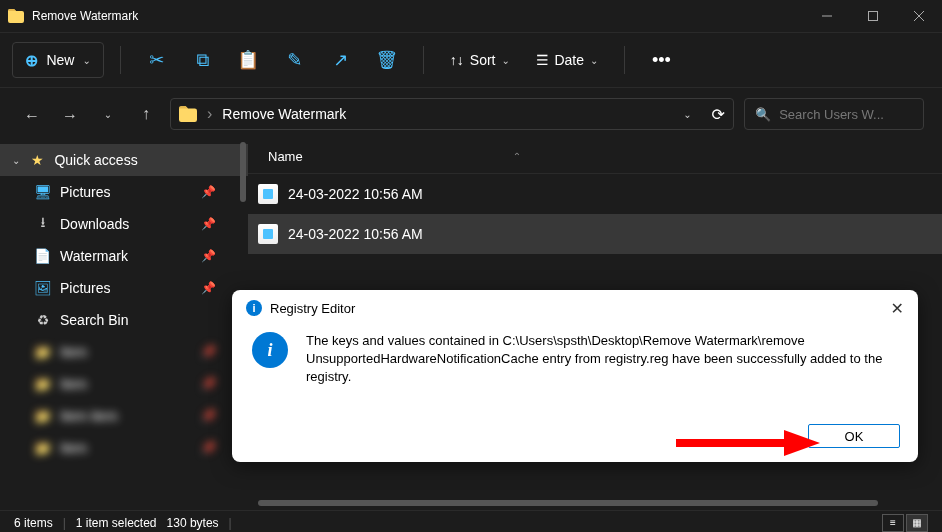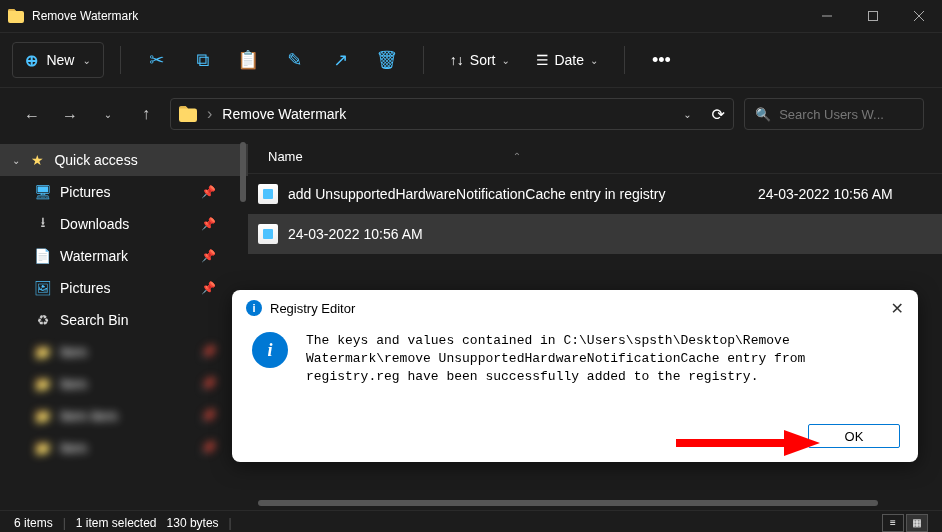--- a/index.html
+++ b/index.html
@@ -63,21 +63,21 @@
 .statusbar .view-toggles { margin-left: auto; display:flex; gap:2px;}
 .statusbar .vt { width:22px; height:18px; border:1px solid #555; display:flex; align-items:center; justify-content:center; font-size:10px; }
 
 
 .dialog { position: absolute; left: 232px; top: 290px; width: 686px; height: 172px; background: #fff; border-radius: 8px; box-shadow: 0 4px 20px rgba(0,0,0,0.5); color: #000; }
 .dialog-title { height: 36px; display: flex; align-items: center; padding: 0 14px; font-size: 13px; }
 .dialog-title .info-small { width: 16px; height: 16px; border-radius: 50%; background: #0078d4; color: #fff; display: flex; align-items: center; justify-content: center; font-size: 11px; font-weight: bold; margin-right: 8px; }
 .dialog-close { margin-left: auto; font-size: 16px; color: #333; }
 .dialog-body { display: flex; padding: 6px 20px; gap: 18px; }
 .dialog-body .info-large { width: 36px; height: 36px; min-width: 36px; border-radius: 50%; background: #0078d4; color: #fff; display: flex; align-items: center; justify-content: center; font-size: 18px; font-weight: bold; font-family: Georgia, serif; font-style: italic; }
-.dialog-body .msg { font-size: 13px; line-height: 1.4; color: #000; font-family: Liberation Mono, monospace; }
+.dialog-body .msg { font-size: 13px; line-height: 1.4; color: #000; }
 .dialog-footer { position: absolute; bottom: 14px; right: 18px; display: flex; align-items: center; }
 .ok-btn { width: 92px; height: 24px; border: 1px solid #0078d4; background: #fff; font-size: 13px; display: flex; align-items: center; justify-content: center; border-radius: 2px; }
 
 
 .arrow-callout { position: absolute; left: 672px; top: 428px; width: 148px; height: 30px; pointer-events: none; }
 
 
 .folder-svg { display:block; }
 .chevd { font-size:10px; color:#ccc; }
 </style>
@@ -215,21 +215,20 @@
 
   <div class="content">
     <div class="col-headers">
       <div class="col-name">
         <span>Name</span>
         <span class="sort-arrow">⌃</span>
       </div>
     </div>
     <div class="file-row">
       <div class="file-ico"></div>
-      <div class="file-name">add UnsupportedHardwareNotificationCache entry in registry</div>
       <div class="file-date">24-03-2022 10:56 AM</div>
     </div>
     <div class="file-row selected">
       <div class="file-ico"></div>
       <div class="file-date">24-03-2022 10:56 AM</div>
     </div>
     <div class="h-scroll">
         <div class="h-scroll-thumb"></div>
       </div>
   </div>

